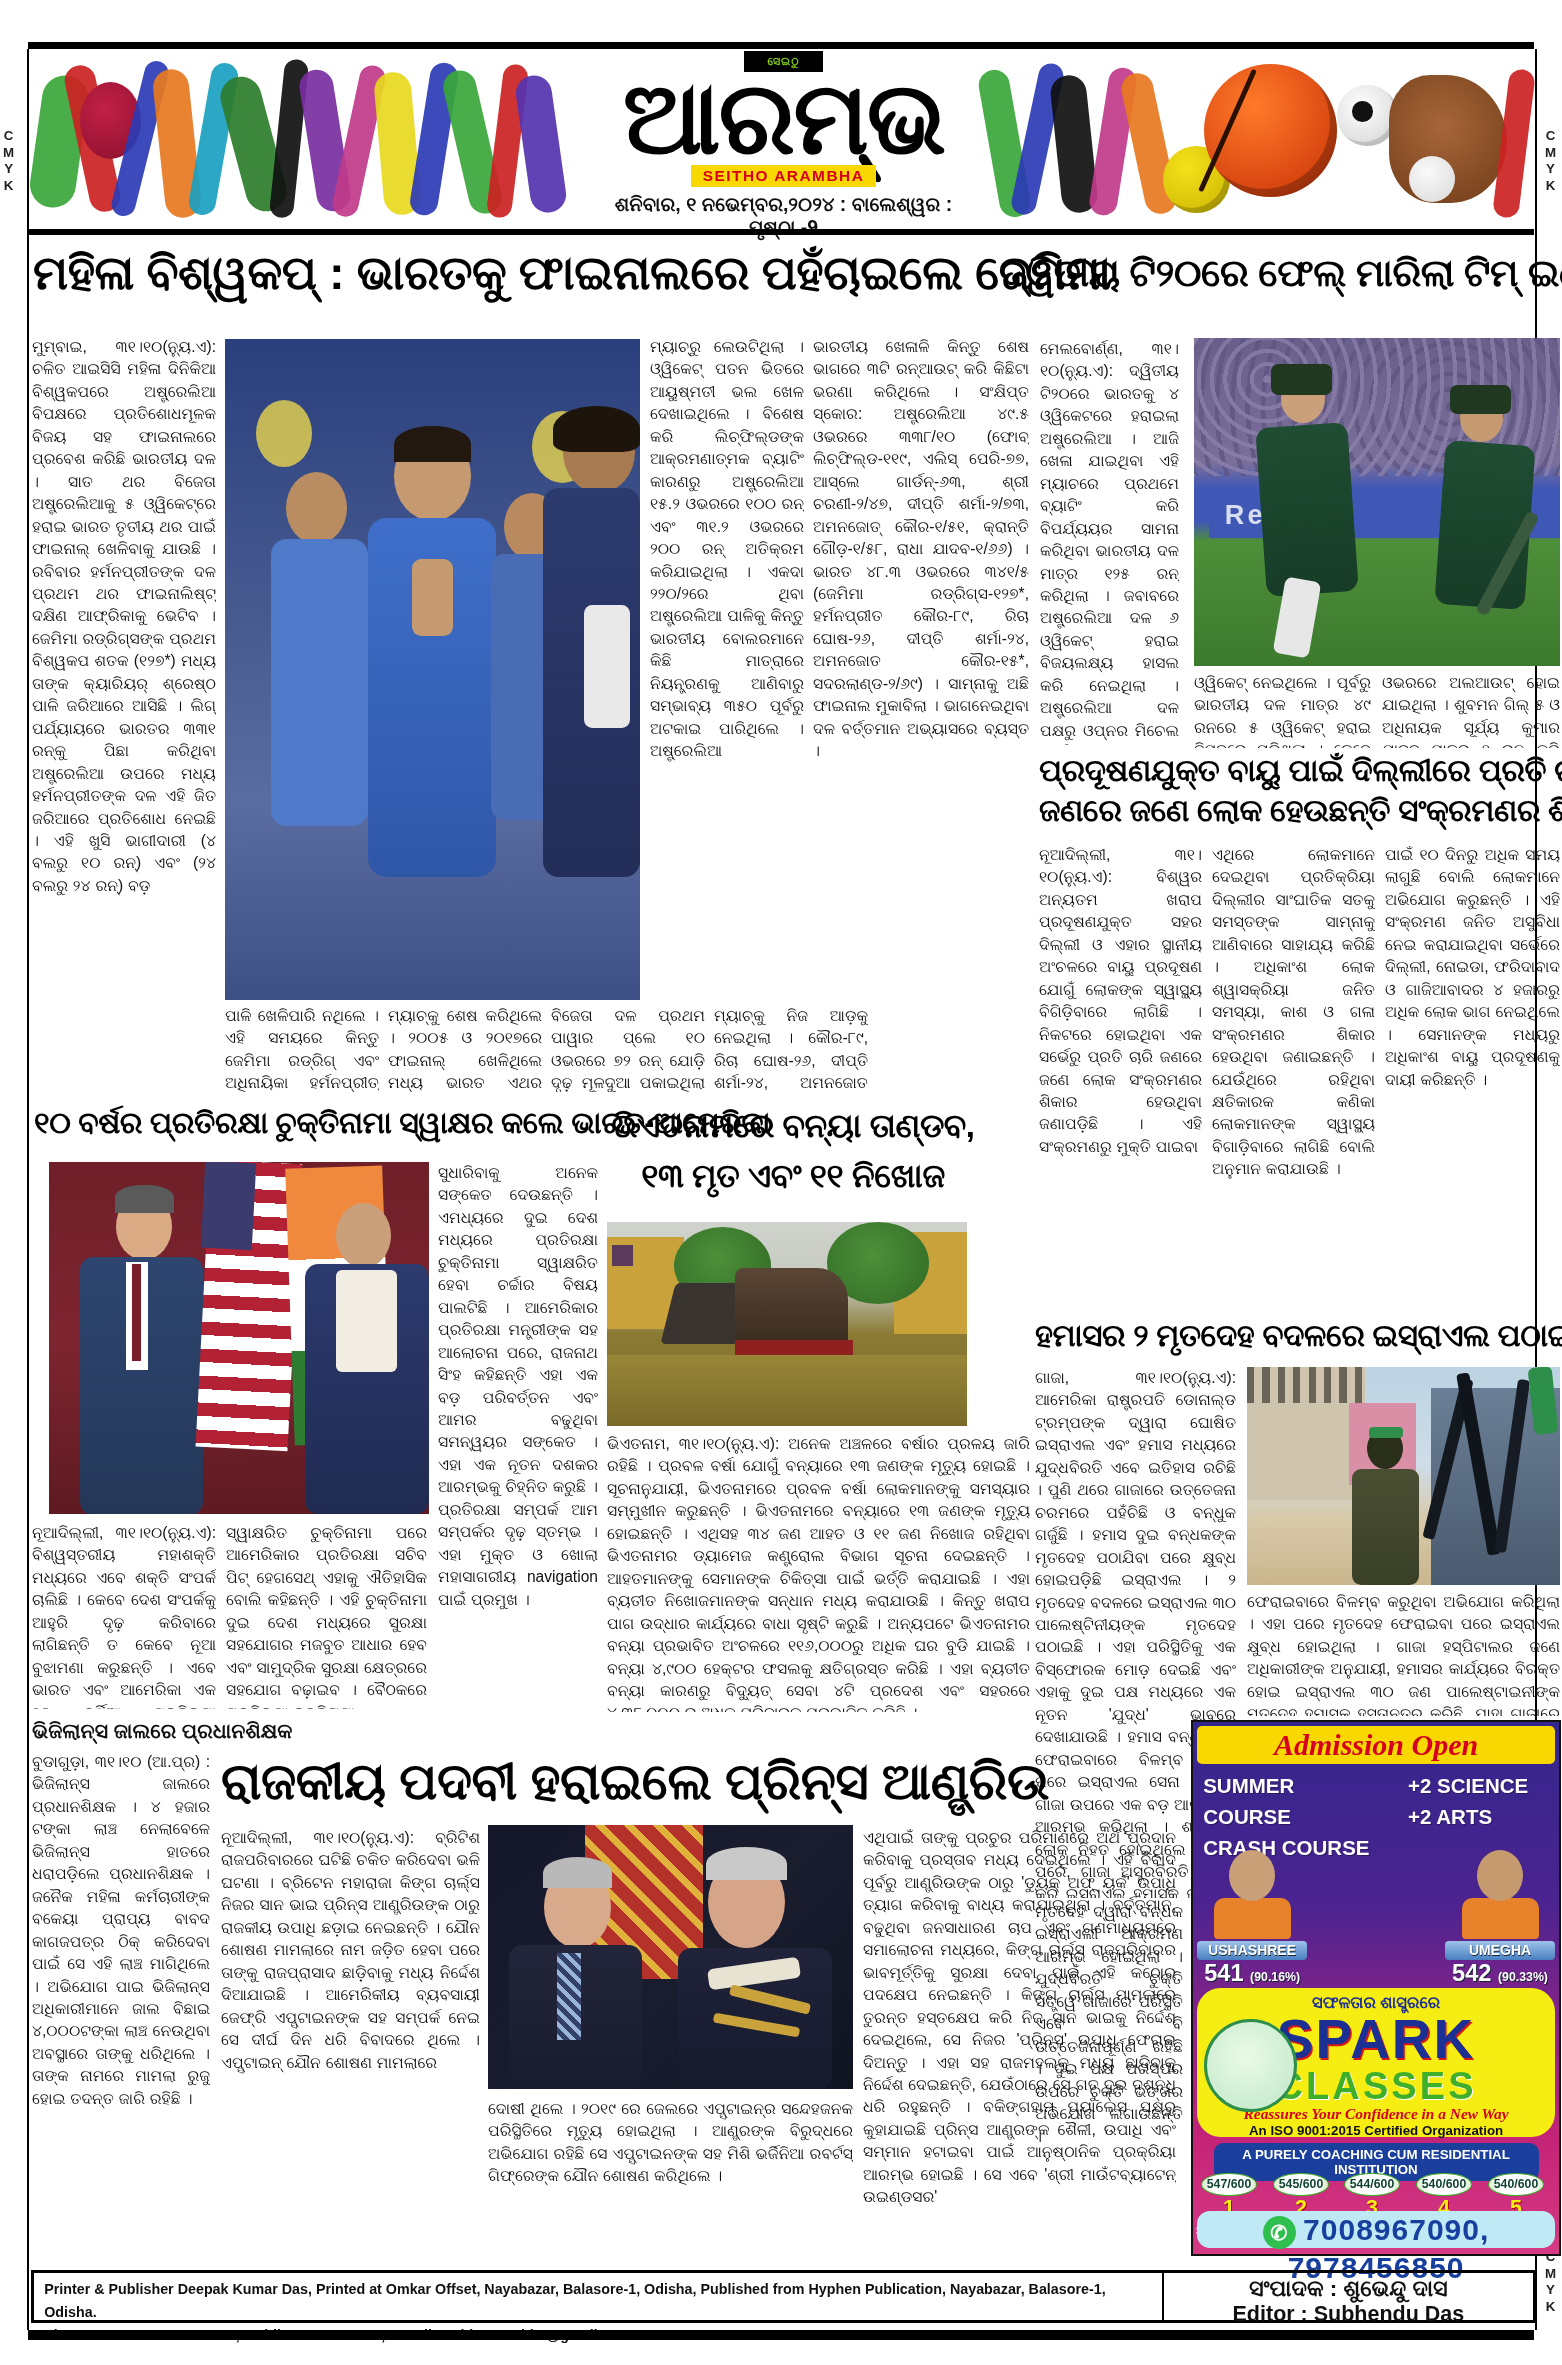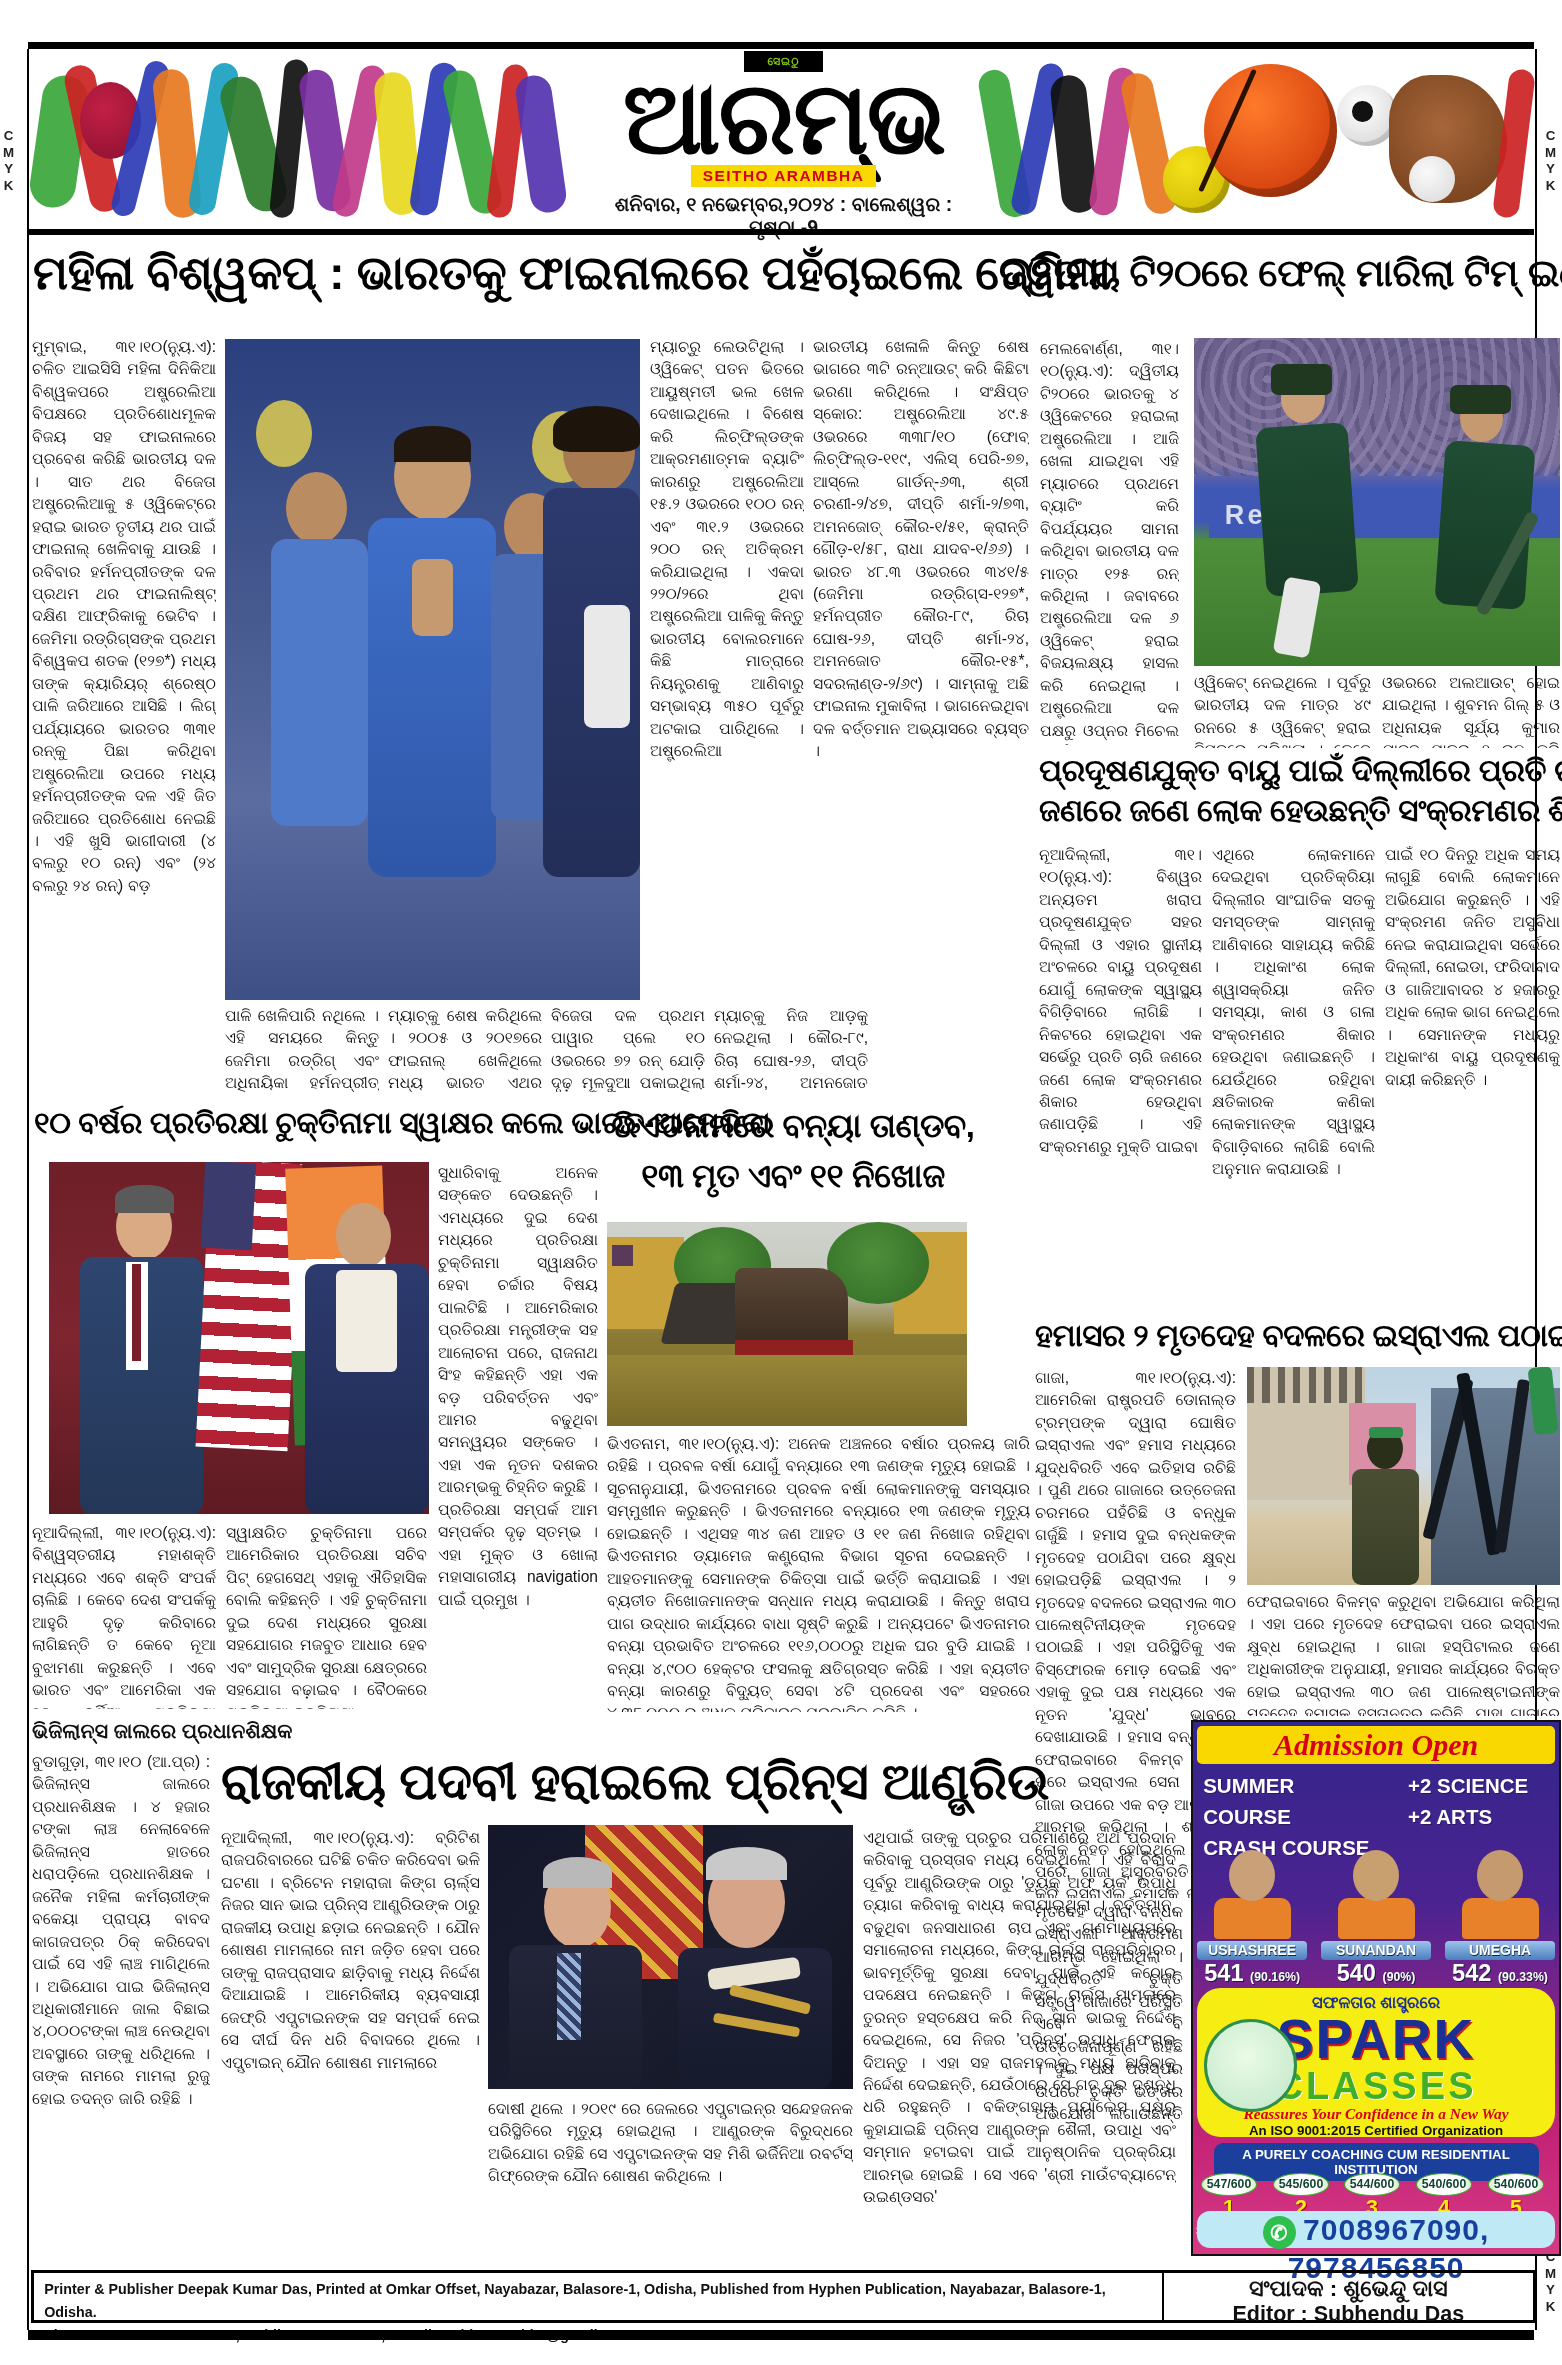--- a/index.html
+++ b/index.html
@@ -254,26 +254,20 @@
     <div>+2 SCIENCE</div>
     <div>+2 ARTS</div>
   </div>
 
   <div class="tcard" style="left:4.1px;top:128px;">
     <div class="head" style="position:relative;margin:0 auto;width:46px;height:51px;background:#caa078;"></div>
     <div style="margin:-3.1px auto 2px;width:77px;height:41px;background:#e8822a;border-radius:10.2px 10.2px 4.1px 4.1px;"></div>
     <div class="tname">USHASHREE</div>
     <div class="tscore"><span>541</span> <small>(90.16%)</small></div>
   </div>
-  <div class="tcard" style="left:128px;top:128px;">
-    <div class="head" style="position:relative;margin:0 auto;width:46px;height:51px;background:#c8a070;"></div>
-    <div style="margin:-3.1px auto 2px;width:77px;height:41px;background:#e8822a;border-radius:10.2px 10.2px 4.1px 4.1px;"></div>
-    <div class="tname">SUNANDAN</div>
-    <div class="tscore"><span>540</span> <small>(90%)</small></div>
-  </div>
   <div class="tcard" style="left:252px;top:128px;">
     <div class="head" style="position:relative;margin:0 auto;width:46px;height:51px;background:#c49a6e;"></div>
     <div style="margin:-3.1px auto 2px;width:77px;height:41px;background:#e8822a;border-radius:10.2px 10.2px 4.1px 4.1px;"></div>
     <div class="tname">UMEGHA</div>
     <div class="tscore"><span>542</span> <small>(90.33%)</small></div>
   </div>
 
   <div class="ad-logo abs" style="left:4.1px;top:266px;width:358px;height:149px;">
     <div class="ball" style="left:7.2px;top:31px;width:87px;height:87px;background:radial-gradient(circle at 45% 40%,#eafbe6,#bfe6c8);border:3.1px solid #2e8f4a;"></div>
     <div style="margin-top:5.1px;font-weight:900;font-size:16.4px;color:#1c2f93;">ସଫଳତାର ଶାସ୍ତ୍ରରେ</div>

